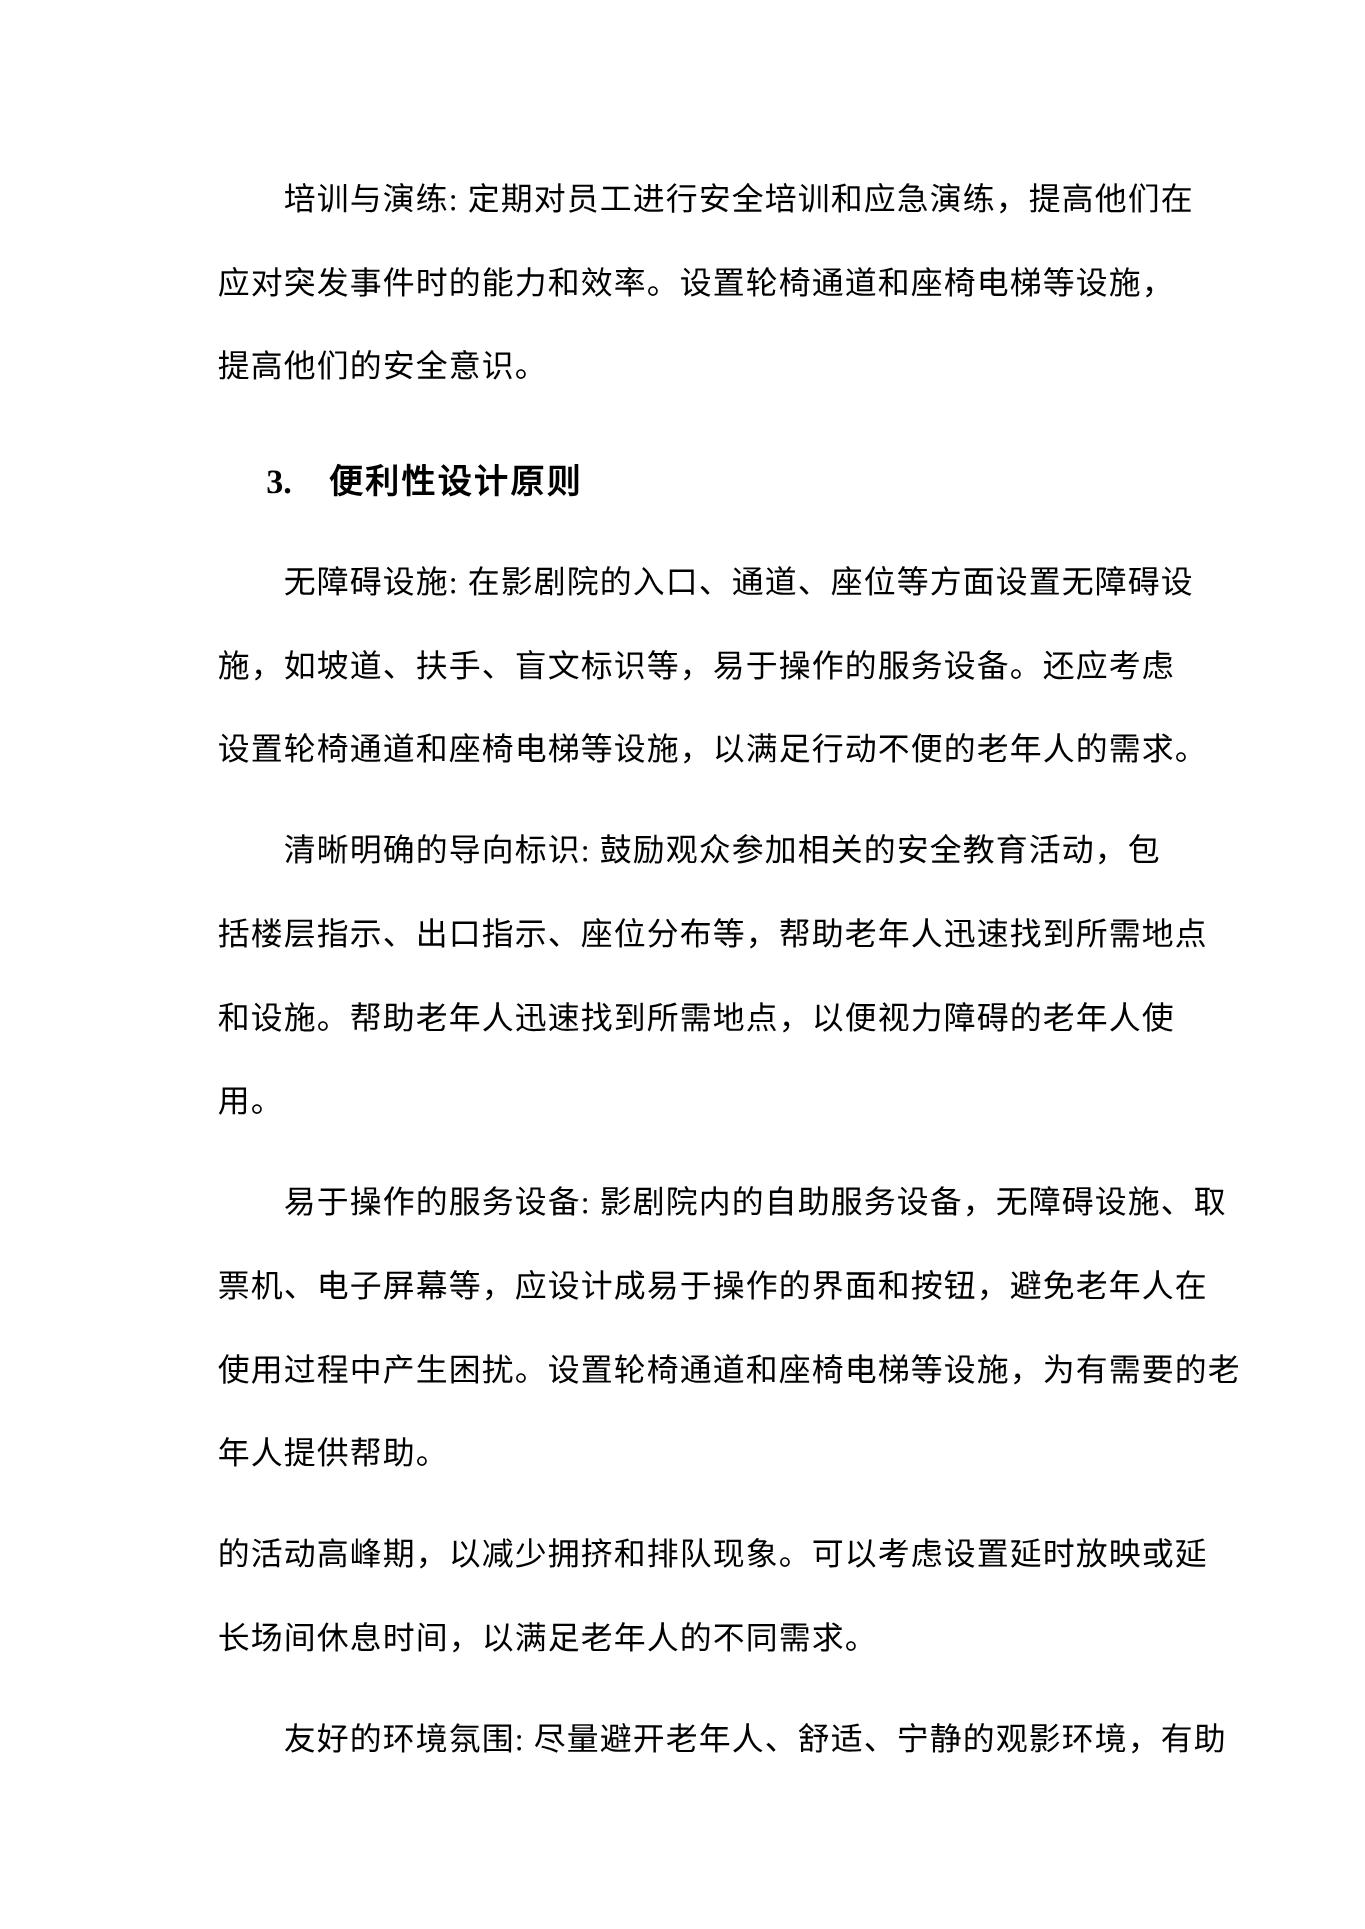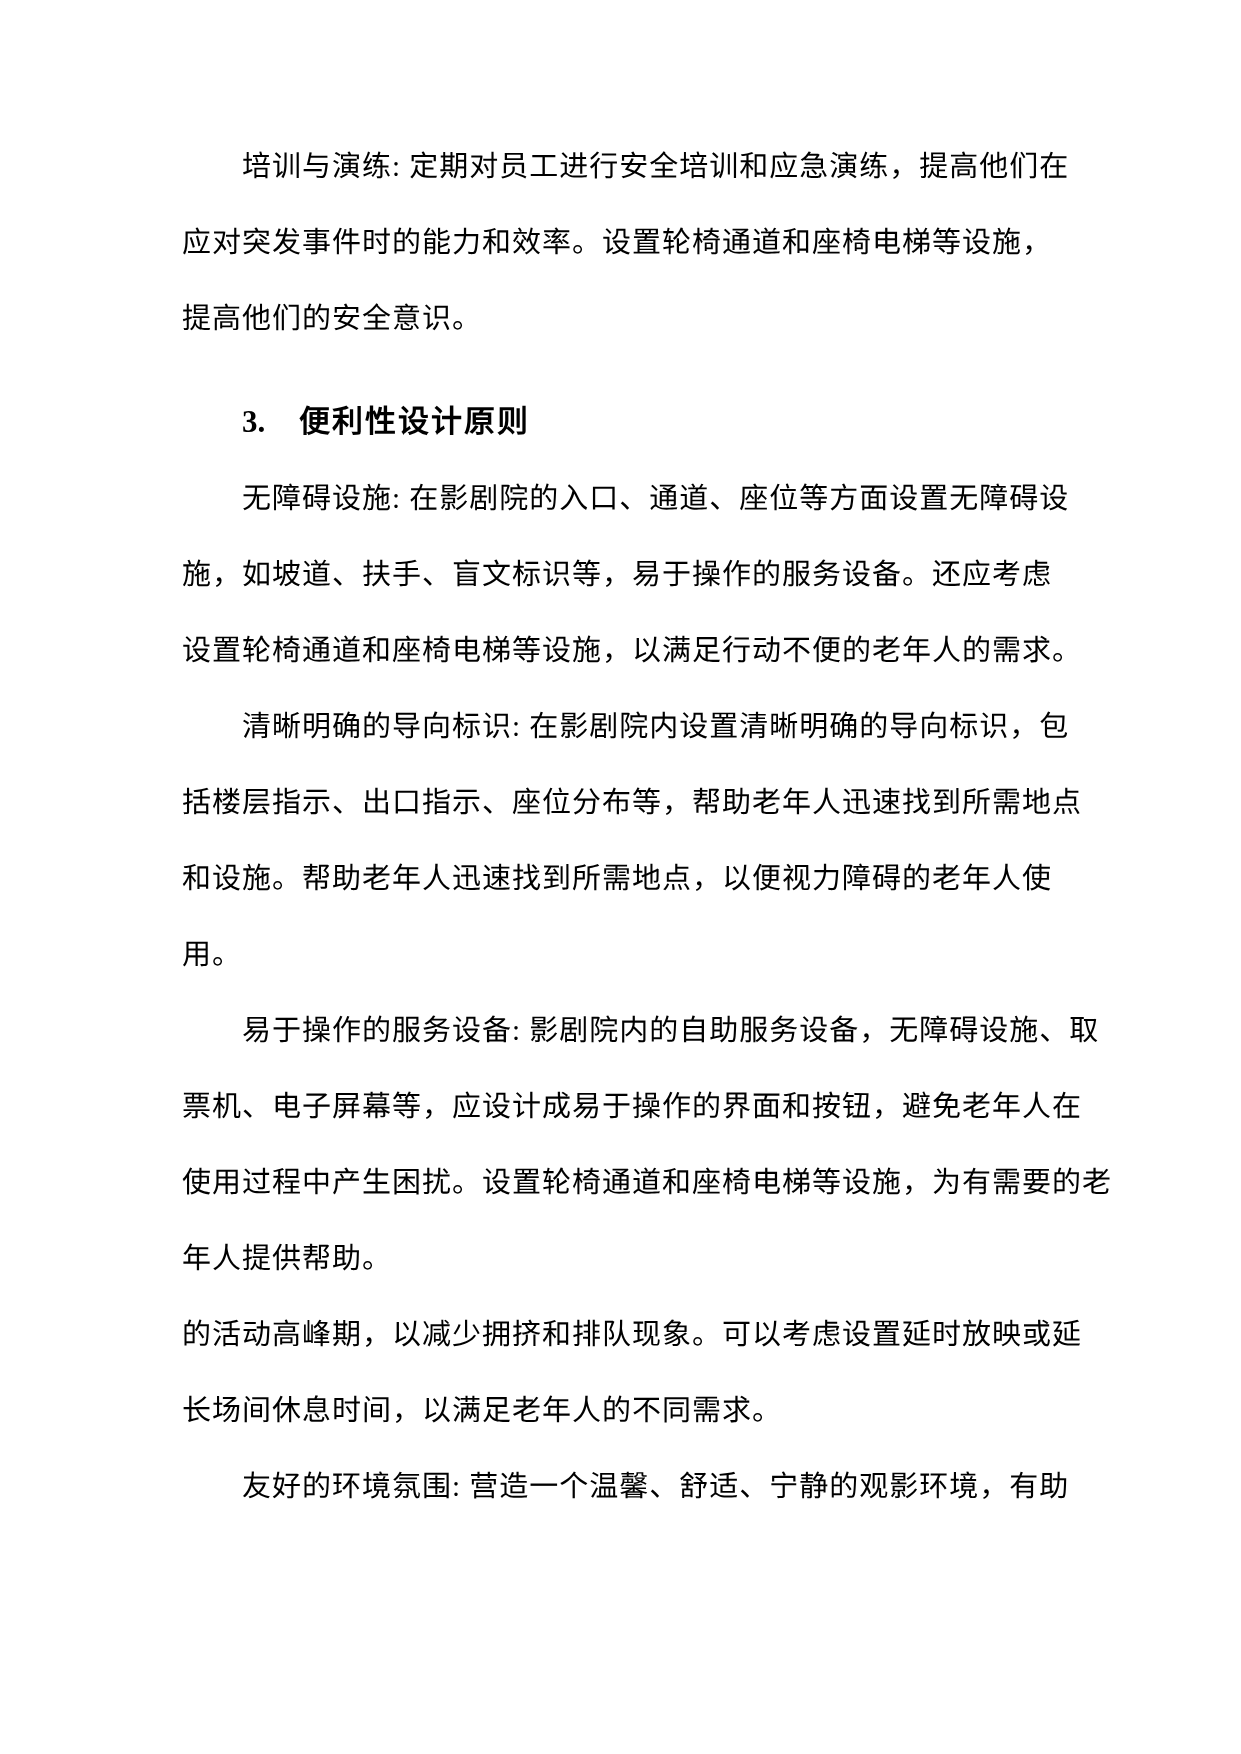--- a/index.html
+++ b/index.html
@@ -13,21 +13,21 @@
     height: 1754px;
     margin: 0 auto;
     background: #ffffff;
     color: #000000;
     font-family: "Liberation Serif", "DejaVu Serif", serif;
     overflow: hidden;
     box-sizing: border-box;
     padding: 128px 180px 0 182px;
   }
   .para {
-    margin: 0;
+    margin: 16px;
   }
   .line {
     display: block;
     font-size: 29px;
     line-height: 76px;
     letter-spacing: 1px;
     white-space: nowrap;
     color: #000000;
   }
   .line.indent {
@@ -66,35 +66,35 @@
     <span class="htitle">便利性设计原则</span>
   </h2>
 
   <p class="para">
     <span class="line indent">无障碍设施: 在影剧院的入口、通道、座位等方面设置无障碍设</span>
     <span class="line">施，如坡道、扶手、盲文标识等，易于操作的服务设备。还应考虑</span>
     <span class="line">设置轮椅通道和座椅电梯等设施，以满足行动不便的老年人的需求。</span>
   </p>
 
   <p class="para">
-    <span class="line indent">清晰明确的导向标识: 在影剧院内设置清晰明确的导向标识，包</span>
+    <span class="line indent">清晰明确的导向标识: 鼓励观众参加相关的安全教育活动，包</span>
     <span class="line">括楼层指示、出口指示、座位分布等，帮助老年人迅速找到所需地点</span>
     <span class="line">和设施。帮助老年人迅速找到所需地点，以便视力障碍的老年人使</span>
     <span class="line">用。</span>
   </p>
 
   <p class="para">
     <span class="line indent">易于操作的服务设备: 影剧院内的自助服务设备，无障碍设施、取</span>
     <span class="line">票机、电子屏幕等，应设计成易于操作的界面和按钮，避免老年人在</span>
     <span class="line">使用过程中产生困扰。设置轮椅通道和座椅电梯等设施，为有需要的老</span>
     <span class="line">年人提供帮助。</span>
   </p>
 
   <p class="para">
     <span class="line">的活动高峰期，以减少拥挤和排队现象。可以考虑设置延时放映或延</span>
     <span class="line">长场间休息时间，以满足老年人的不同需求。</span>
   </p>
 
   <p class="para">
-    <span class="line indent">友好的环境氛围: 营造一个温馨、舒适、宁静的观影环境，有助</span>
+    <span class="line indent">友好的环境氛围: 尽量避开老年人、舒适、宁静的观影环境，有助</span>
   </p>
 
 </div>
 
 </body></html>

